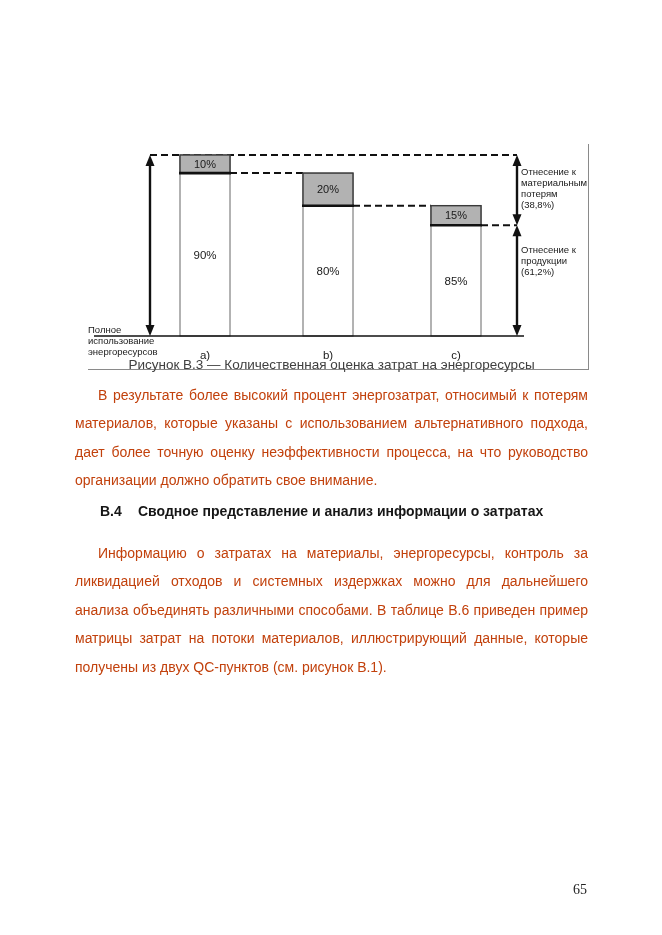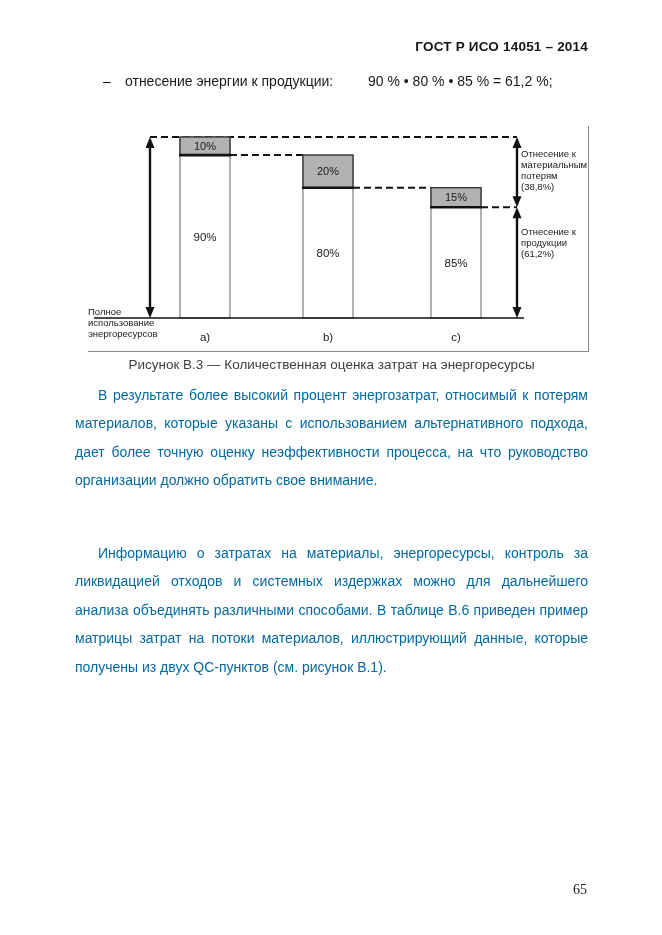--- a/index.html
+++ b/index.html
@@ -24,62 +24,58 @@
     color: #1a1a1a;
   }
   .bullet-1 { top: 73px; }
   .bullet-2 { top: 101px; }
   .bullet-dash { display: inline-block; width: 22px; }
   .bullet-label-fixed { display: inline-block; width: 243px; }
   .bullet-formula { display: inline-block; }
   .bullet-2 .bullet-formula { margin-left: 5px; }
 
   .figure-box {
-    position: absolute; left: 88px; top: 126px; width: 501px; height: 226px;
+    position: absolute; left: 88px; top: 144px; width: 501px; height: 226px;
     border-right: 1px solid #8a8a8a;
     border-bottom: 1px solid #8a8a8a;
     background: #ffffff;
   }
   .figure-box svg { position: absolute; left: 0; top: 0; }
   .figure-box svg text { font-family: "Liberation Sans", sans-serif; fill: #1a1a1a; }
 
   .figure-caption {
     position: absolute; top: 357px; left: 75px; width: 513px;
     text-align: center; font-size: 13.5px; color: #404040;
   }
 
   .body-para {
     position: absolute; left: 75px; width: 513px;
     font-size: 14px; line-height: 28.4px;
-    text-align: justify; text-indent: 23px; color: #0369a1;
+    text-align: justify; text-indent: 23px; color: #c2410c;
   }
   .para-1 { top: 381px; }
   .para-2 { top: 539px; }
 
   .section-heading {
     position: absolute; top: 503px; left: 75px; width: 513px;
     padding-left: 25px; font-weight: bold; font-size: 14px; color: #161616;
   }
   .section-number { display: inline-block; width: 38px; }
 
   .page-number {
     position: absolute; top: 882px; left: 573px;
     font-family: "Liberation Serif", serif; font-size: 14px; color: #222;
   }
 </style>
 </head>
 <body>
 
 <div class="page">
 
-  <div class="doc-header">ГОСТ Р ИСО 14051 – 2014</div>
 
-  <div class="bullet-line bullet-1">
-    <span class="bullet-dash">–</span><span class="bullet-label-fixed">отнесение энергии к продукции:</span><span class="bullet-formula">90 % • 80 % • 85 % = 61,2 %;</span>
-  </div>
 
 
   <div class="figure-box">
     <svg id="chart-svg" width="501" height="226" viewBox="0 0 501 226">
         <line x1="62" y1="11" x2="429" y2="11" stroke="#111" stroke-width="2" stroke-dasharray="7 4"></line>
         <line x1="142" y1="29.099999999999994" x2="215" y2="29.099999999999994" stroke="#111" stroke-width="2" stroke-dasharray="7 4"></line>
         <line x1="265" y1="61.68000000000001" x2="343" y2="61.68000000000001" stroke="#111" stroke-width="2" stroke-dasharray="7 4"></line>
         <line x1="393" y1="81.228" x2="429" y2="81.228" stroke="#111" stroke-width="2" stroke-dasharray="7 4"></line>
         <g>
           <rect x="92" y="11" width="50" height="181" fill="#ffffff" stroke="#666" stroke-width="1"></rect>
@@ -137,18 +133,21 @@
           <text x="433" y="120" font-size="9.5">продукции</text>
           <text x="433" y="131" font-size="9.5">(61,2%)</text>
         </g>
       </svg>
   </div>
 
   <div class="figure-caption">Рисунок В.3 — Количественная оценка затрат на энергоресурсы</div>
 
   <div class="body-para para-1">В результате более высокий процент энергозатрат, относимый к потерям материалов, которые указаны с использованием альтернативного подхода, дает более точную оценку неэффективности процесса, на что руководство организации должно обратить свое внимание.</div>
 
+  <div class="section-heading">
+    <span class="section-number">В.4</span><span>Сводное представление и анализ информации о затратах</span>
+  </div>
 
   <div class="body-para para-2">Информацию о затратах на материалы, энергоресурсы, контроль за ликвидацией отходов и системных издержках можно для дальнейшего анализа объединять различными способами. В таблице В.6 приведен пример матрицы затрат на потоки материалов, иллюстрирующий данные, которые получены из двух QC-пунктов (см. рисунок В.1).</div>
 
   <div class="page-number">65</div>
 
 </div>
 
 </body></html>

